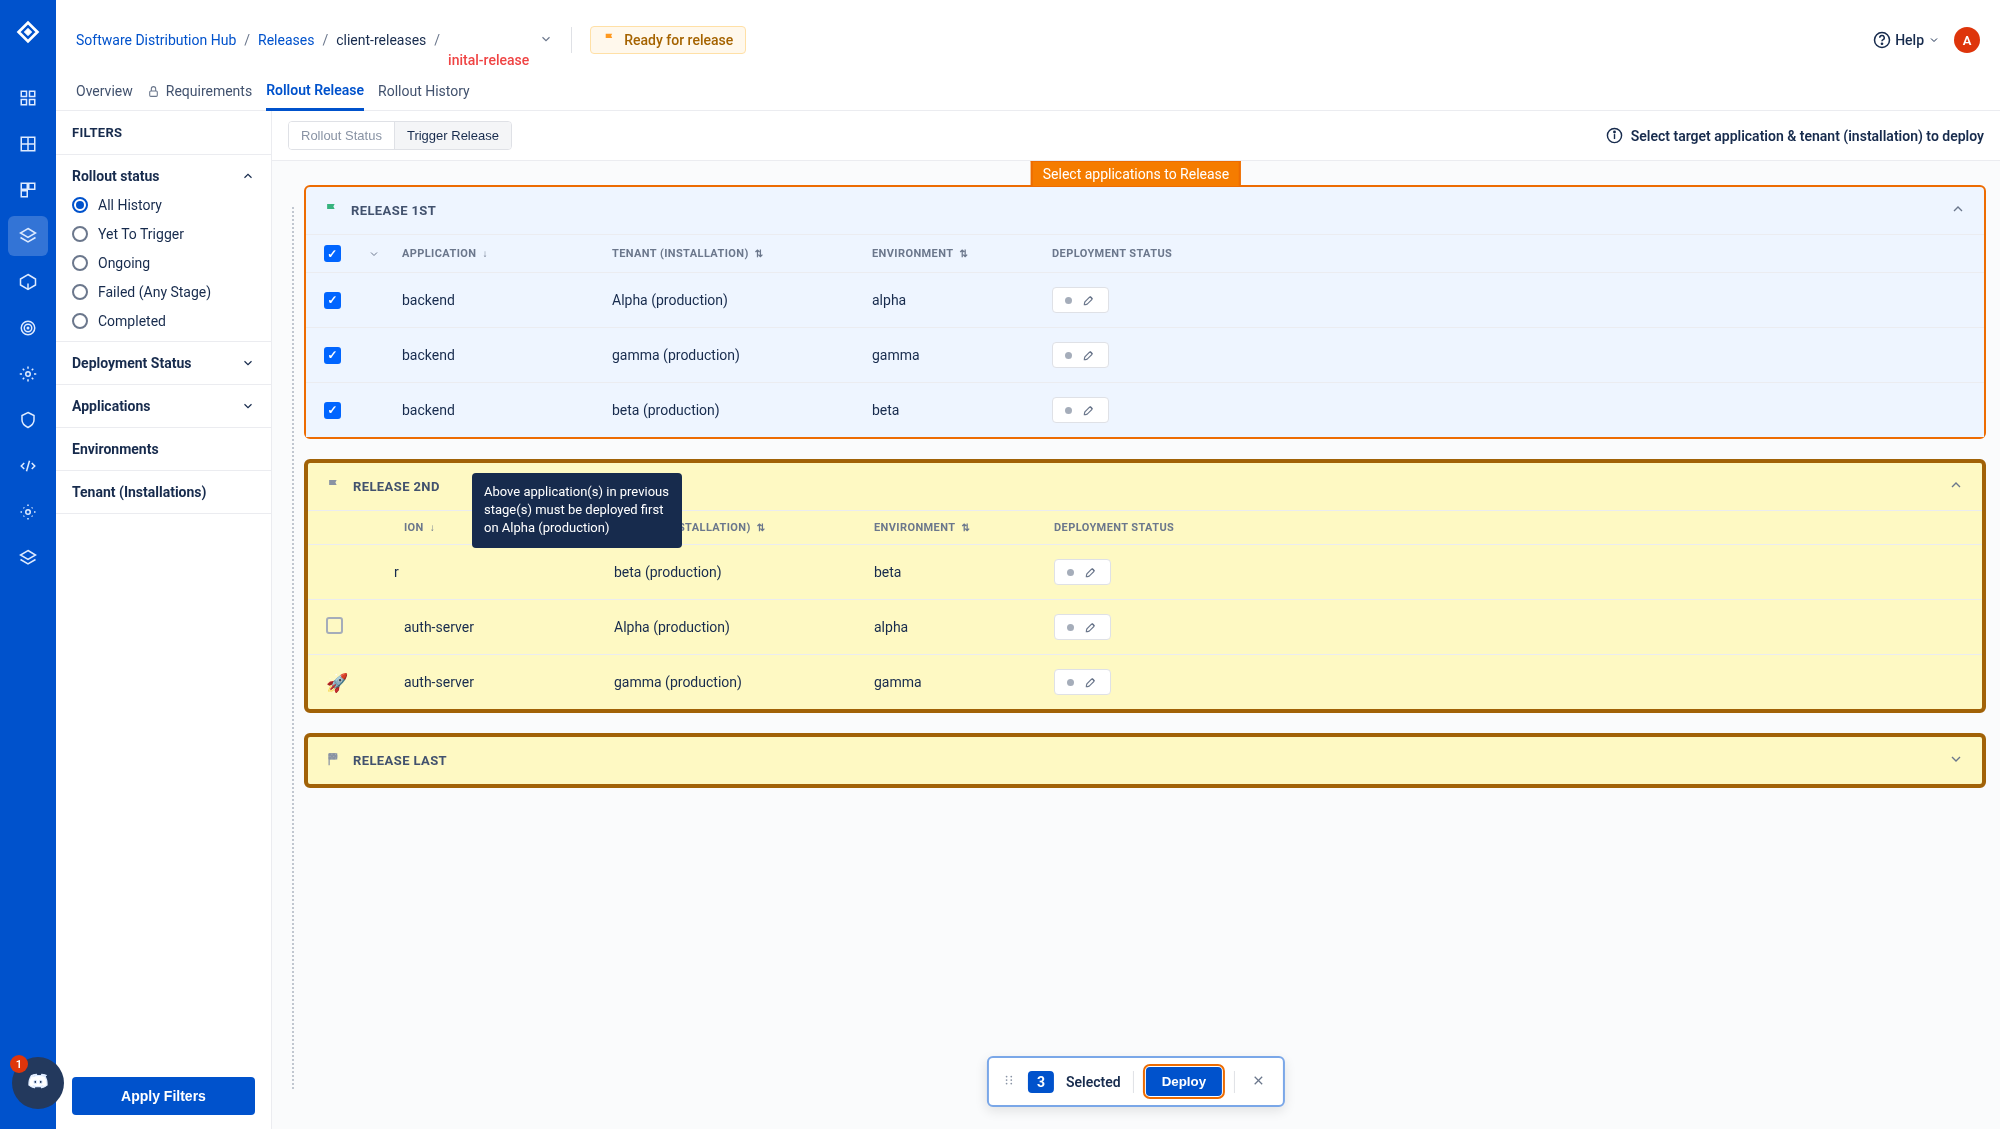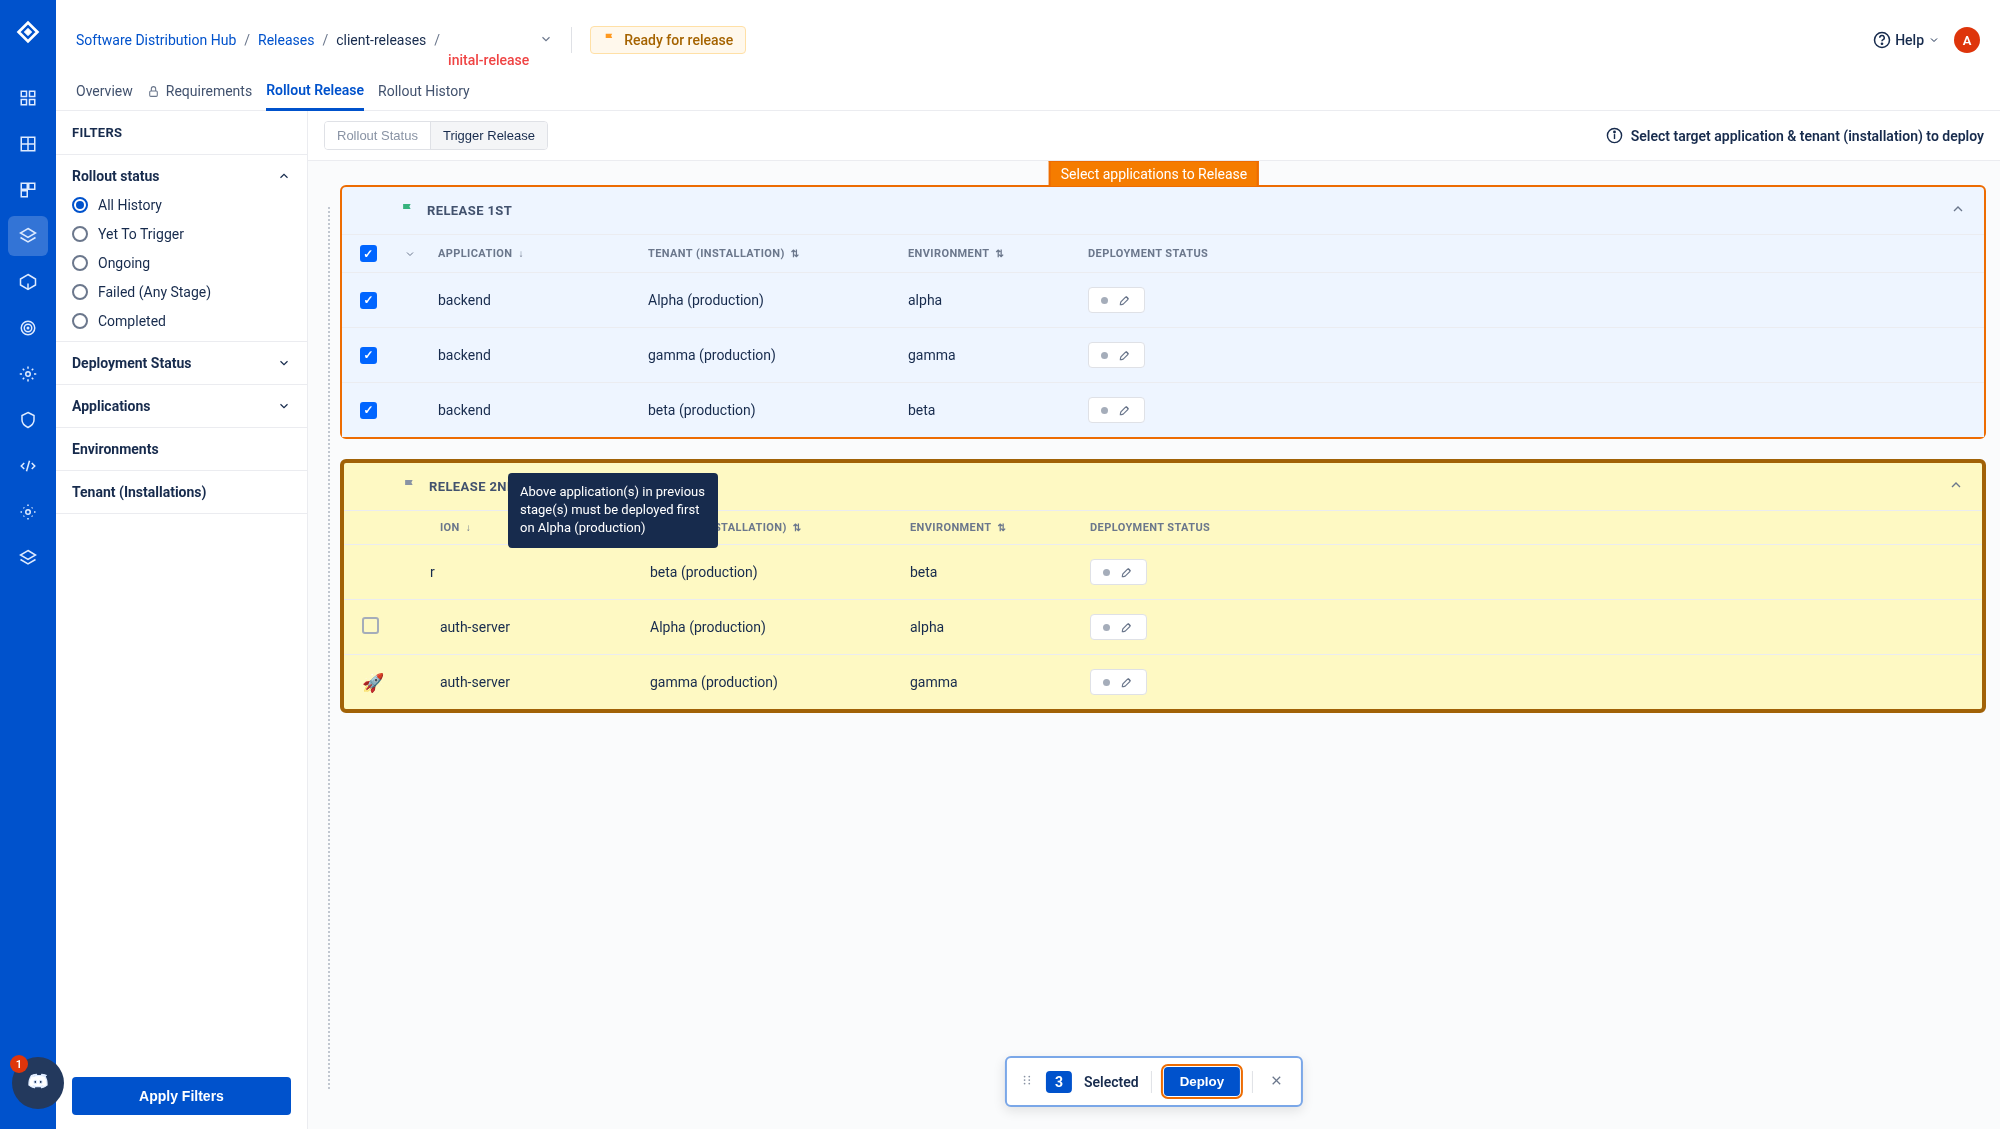--- a/index.html
+++ b/index.html
@@ -34,21 +34,21 @@
 
 
 .tabs { display:flex; gap:14px; padding: 10px 20px 0 20px; border-bottom:1px solid #ebecf0; }
 .tab { padding-bottom:10px; color:#42526e; cursor:pointer; display:flex; align-items:center; gap:6px; font-size:14px;}
 .tab.active { color:#0052cc; font-weight:600; border-bottom:3px solid #0052cc; margin-bottom:-1px; }
 
 
 .body { flex:1; display:flex; min-height:0; }
 
 
-.filters { width: 252px; border-right:1px solid #ebecf0; display:flex; flex-direction:column; }
+.filters { width: 216px; border-right:1px solid #ebecf0; display:flex; flex-direction:column; }
 .filters-header { padding:14px 16px; font-weight:700; font-size:13px; letter-spacing:.3px; border-bottom:1px solid #ebecf0;}
 .filter-section { border-bottom:1px solid #ebecf0; }
 .filter-title { padding:13px 16px; font-weight:700; display:flex; justify-content:space-between; align-items:center; cursor:pointer; font-size:14px;}
 .filter-body { padding: 0 16px 12px 16px; display:flex; flex-direction:column; gap:13px; }
 .radio-row { display:flex; align-items:center; gap:10px; cursor:pointer; }
 .radio { width:16px; height:16px; border:2px solid #6b778c; border-radius:50%; display:inline-flex; align-items:center; justify-content:center; flex-shrink:0;}
 .radio.checked { border-color:#0052cc; }
 .radio.checked::after { content:''; width:8px; height:8px; background:#0052cc; border-radius:50%; }
 .apply-wrap { margin-top:auto; padding:14px 16px; }
 .apply-btn { width:100%; background:#0052cc; color:#fff; border:none; padding:11px; border-radius:4px; font-weight:600; cursor:pointer; font-size:14px;}
@@ -60,21 +60,21 @@
 .seg button { background:#fff; border:none; padding:6px 12px; cursor:pointer; font-size:13px; color:#42526e;}
 .seg button:first-child { border-right:1px solid #dfe1e6; color:#8993a4;}
 .seg button.active { background:#f4f5f7; color:#172b4d; font-weight:500;}
 .info-right { margin-left:auto; display:flex; align-items:flex-end; gap:8px; font-weight:600; font-size:14px;}
 
 .callout { position:absolute; top:-1px; left:50%; transform:translateX(-50%); background:#f57c00; color:#fff; padding:4px 10px; font-size:14px; border:2px solid #ed6c02; border-bottom:none; z-index:5;}
 
 .groups { padding: 24px 14px 100px 32px; overflow:auto; flex:1; position:relative;}
 .group { background:#fef9c3; border:4px solid #a16207; border-radius:6px; margin-bottom:20px; }
 .group.highlight { border:2px solid #ed6c02; background:#eef5ff; }
-.group-header { padding:14px 18px; display:flex; align-items:center; gap:12px; cursor:pointer;margin-left:40px; }
+.group-header { padding:14px 18px; display:flex; align-items:center; gap:12px; cursor:pointer; }
 .group-header .gflag { color:#36b37e; }
 .group-header.grey .gflag { color:#8993a4; }
 .group-title { font-weight:700; font-size:13px; letter-spacing:.4px; color:#42526e;}
 .group-chev { margin-left:auto; color:#6b778c;}
 
 .thead { display:grid; grid-template-columns: 44px 34px 210px 260px 180px 220px 1fr; padding:10px 18px; font-size:11px; font-weight:700; letter-spacing:.4px; color:#6b778c; border-top:1px solid #ebecf0;}
 .thead .th { display:flex; align-items:center; gap:6px;}
 .trow { display:grid; grid-template-columns: 44px 34px 210px 260px 180px 220px 1fr; padding:14px 18px; align-items:center; border-top:1px solid #ebecf0; font-size:14px;}
 .group.highlight .trow { background:#eef5ff;}
 .checkbox { width:17px; height:17px; border-radius:3px; border:2px solid #a5adba; cursor:pointer; display:inline-flex; align-items:center; justify-content:center;}
@@ -483,20 +483,38 @@
                     <span class="dot"></span>
                     <svg class="rocket-sm" width="14" height="14" viewBox="0 0 24 24" fill="none" stroke="#6b778c" stroke-width="2">
                       <path d="M5 15c-1 3-1 5-1 5s2 0 5-1l8-8a4 4 0 0 0-4-4l-8 8z"></path>
                       <path d="M14 6l4 4"></path>
                     </svg>
                   </span></div>
                 <div></div>
             </div>
           </div>
 
+          <div class="group">
+            <div class="group-header grey">
+              <span class="gflag"><svg width="15" height="15" viewBox="0 0 24 24" fill="none" stroke="#8993a4" stroke-width="2">
+                    <path d="M5 3v18"></path>
+                    <path d="M5 3h12v8H5" fill="none"></path>
+                    <rect x="5" y="3" width="3" height="2.6" fill="#8993a4"></rect>
+                    <rect x="11" y="3" width="3" height="2.6" fill="#8993a4"></rect>
+                    <rect x="8" y="5.6" width="3" height="2.6" fill="#8993a4"></rect>
+                    <rect x="14" y="5.6" width="3" height="2.6" fill="#8993a4"></rect>
+                    <rect x="5" y="8.2" width="3" height="2.6" fill="#8993a4"></rect>
+                    <rect x="11" y="8.2" width="3" height="2.6" fill="#8993a4"></rect>
+                  </svg></span>
+              <span class="group-title">RELEASE LAST</span>
+              <span class="group-chev"><svg width="16" height="16" viewBox="0 0 24 24" fill="none" stroke="#6b778c" stroke-width="2">
+                    <polyline points="6 9 12 15 18 9"></polyline>
+                  </svg></span>
+            </div>
+          </div>
         </div>
 
         <div class="tooltip">Above application(s) in previous stage(s) must be deployed first on Alpha (production)</div>
 
         <div class="floatbar">
           <span class="grip">
             <svg width="14" height="14" viewBox="0 0 24 24" fill="#8993a4">
                 <circle cx="8" cy="6" r="1.5"></circle>
                 <circle cx="8" cy="12" r="1.5"></circle>
                 <circle cx="8" cy="18" r="1.5"></circle>

